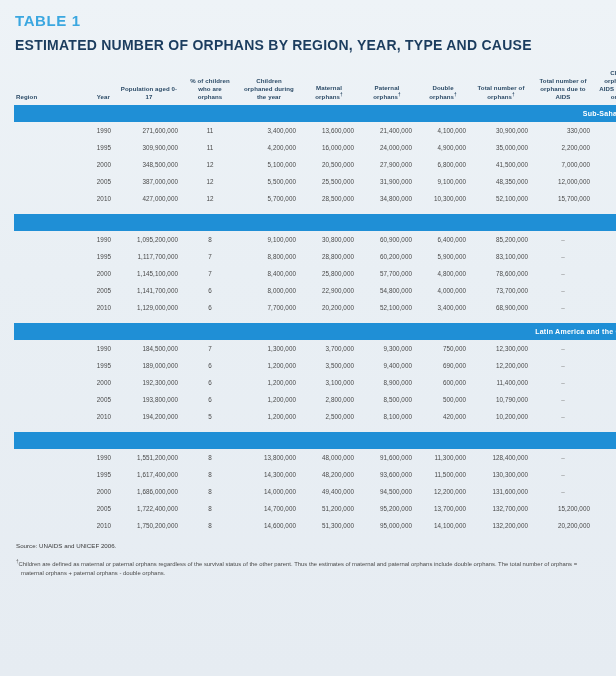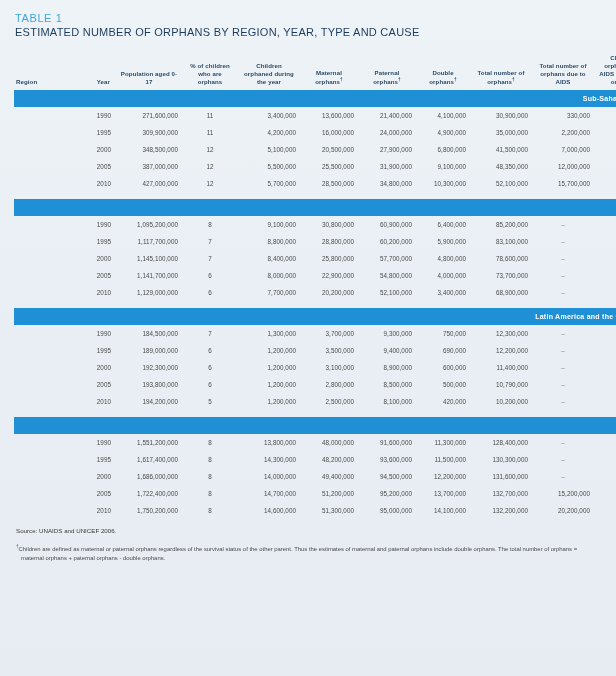--- a/index.html
+++ b/index.html
@@ -13,29 +13,29 @@
   .page{
     position:relative;
     width:616px;height:676px;
     background:linear-gradient(180deg,#eef3f7 0%,#e9eff4 40%,#e6ecf2 100%);
     box-sizing:border-box;
     padding:12px 14px 0 14px;
   }
   .title-block{margin:0 0 6px 1px;}
   .table-label{
     color:#3ba7e0;
-    font-size:11px;
-    font-weight:normal;
+    font-size:15px;
+    font-weight:bold;
     letter-spacing:.6px;
-    margin-bottom:2px;
+    margin-bottom:8px;
   }
   .table-title{
     color:#1b3c5e;
-    font-size:11px;
-    font-weight:normal;
+    font-size:14px;
+    font-weight:bold;
     letter-spacing:.25px;
     line-height:1.25;
   }
   .table-wrap{
     margin-top:14px;
     background:transparent;
   }
   table.data{
     width:588px;
     border-collapse:collapse;

